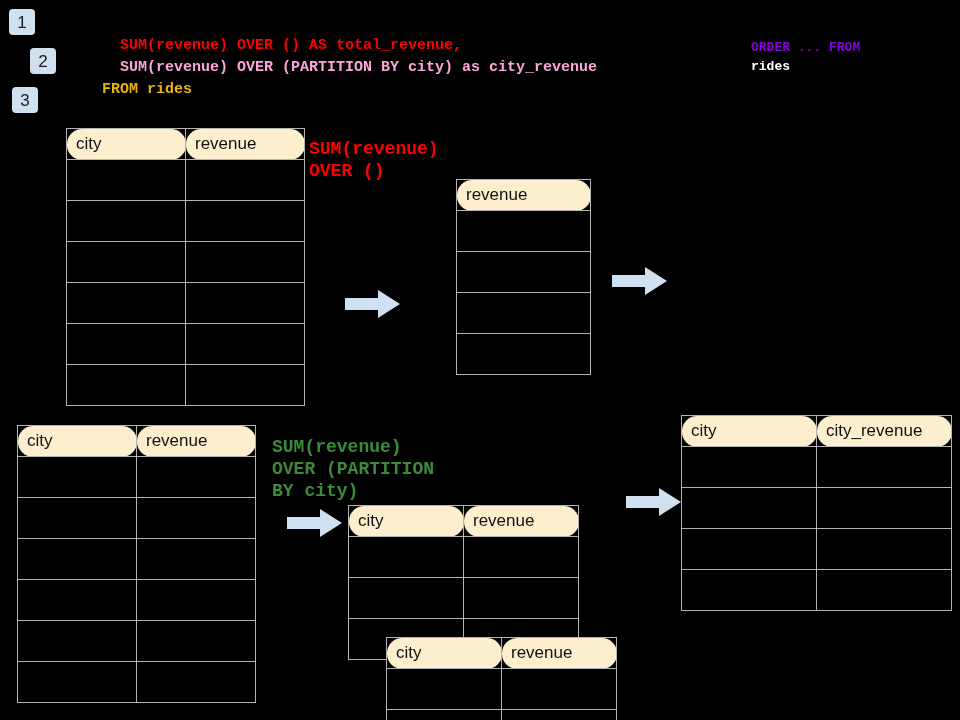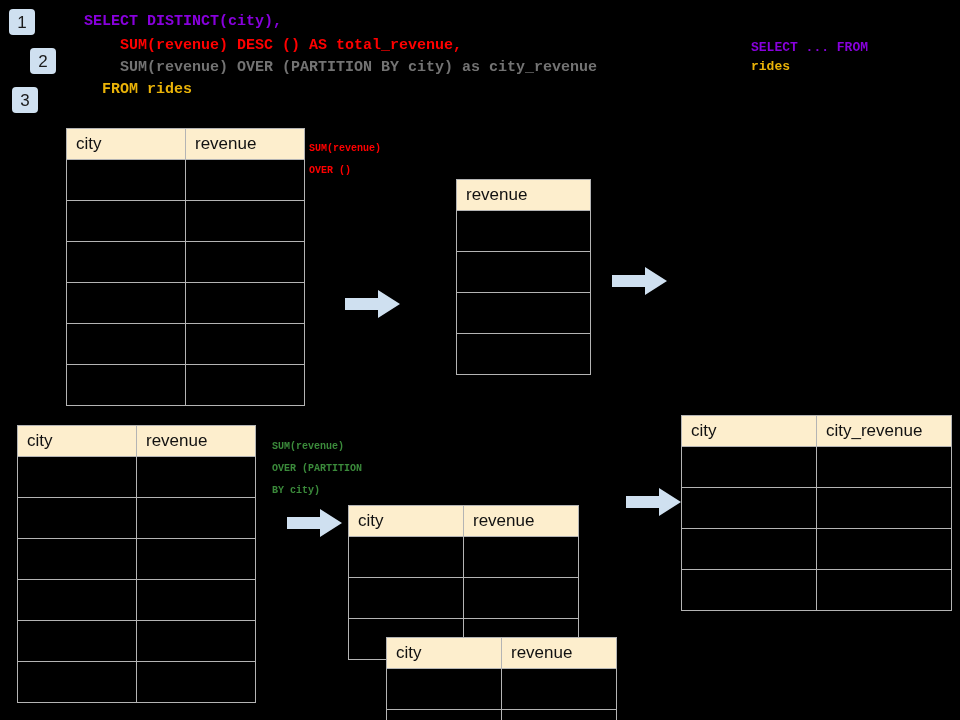--- a/index.html
+++ b/index.html
@@ -43,21 +43,21 @@
     font-weight: bold;
     letter-spacing: 0px;
   }
   .code.small {
     font-size: 13px;
     line-height: 19px;
   }
   .annot {
     position: absolute;
     font-family: "Liberation Mono", "DejaVu Sans Mono", monospace;
-    font-size: 10px;
+    font-size: 18px;
     line-height: 22px;
     white-space: pre;
     font-weight: bold;
   }
 
   
   .tbl {
     position: absolute;
     border-collapse: collapse;
     table-layout: fixed;
@@ -71,20 +71,21 @@
   .tbl th {
     background: #fdeecd;
     color: #111111;
     font-family: "Liberation Sans", sans-serif;
     font-weight: normal;
     font-size: 17px;
     text-align: left;
     padding: 5px 0 5px 9px;
     height: 28px;
     box-sizing: border-box;
+    border-radius: 15px;
   }
   .tbl td {
     background: #000000;
     height: 40px;
   }
 
   
   .arrow {
     position: absolute;
     width: 56px;
@@ -99,27 +100,26 @@
   <div class="badge" style="left:9px;  top:9px;">
       <span>1</span>
     </div>
   <div class="badge" style="left:30px; top:48px;">
       <span>2</span>
     </div>
   <div class="badge" style="left:12px; top:87px;">
       <span>3</span>
     </div>
 
-  <div class="code" style="left:84px; top:11px; color:#8800dd;">SELECT DISTINCT(city),</div>
-  <div class="code" style="left:84px; top:35px; color:#ff0000;">    SUM(revenue) DESC () AS total_revenue,</div>
-  <div class="code" style="left:84px; top:57px; color:#737373;">    SUM(revenue) OVER (PARTITION BY city) as city_revenue</div>
+  <div class="code" style="left:84px; top:35px; color:#ff0000;">    SUM(revenue) OVER () AS total_revenue,</div>
+  <div class="code" style="left:84px; top:57px; color:#f9a8d4;">    SUM(revenue) OVER (PARTITION BY city) as city_revenue</div>
   <div class="code" style="left:84px; top:79px; color:#eab308;">  FROM rides</div>
 
-  <div class="code small" style="left:751px; top:38px; color:#8800dd;">SELECT ... FROM</div>
-  <div class="code small" style="left:751px; top:57px; color:#eab308;">rides</div>
+  <div class="code small" style="left:751px; top:38px; color:#8800dd;">ORDER ... FROM</div>
+  <div class="code small" style="left:751px; top:57px; color:#ffffff;">rides</div>
 
   <table class="tbl" style="left:66px; top:128px; width:238px;">
     <colgroup>
         <col style="width:119px">
         <col style="width:119px">
       </colgroup>
     <thead>
       <tr>
         <th>city</th>
         <th>revenue</th>

